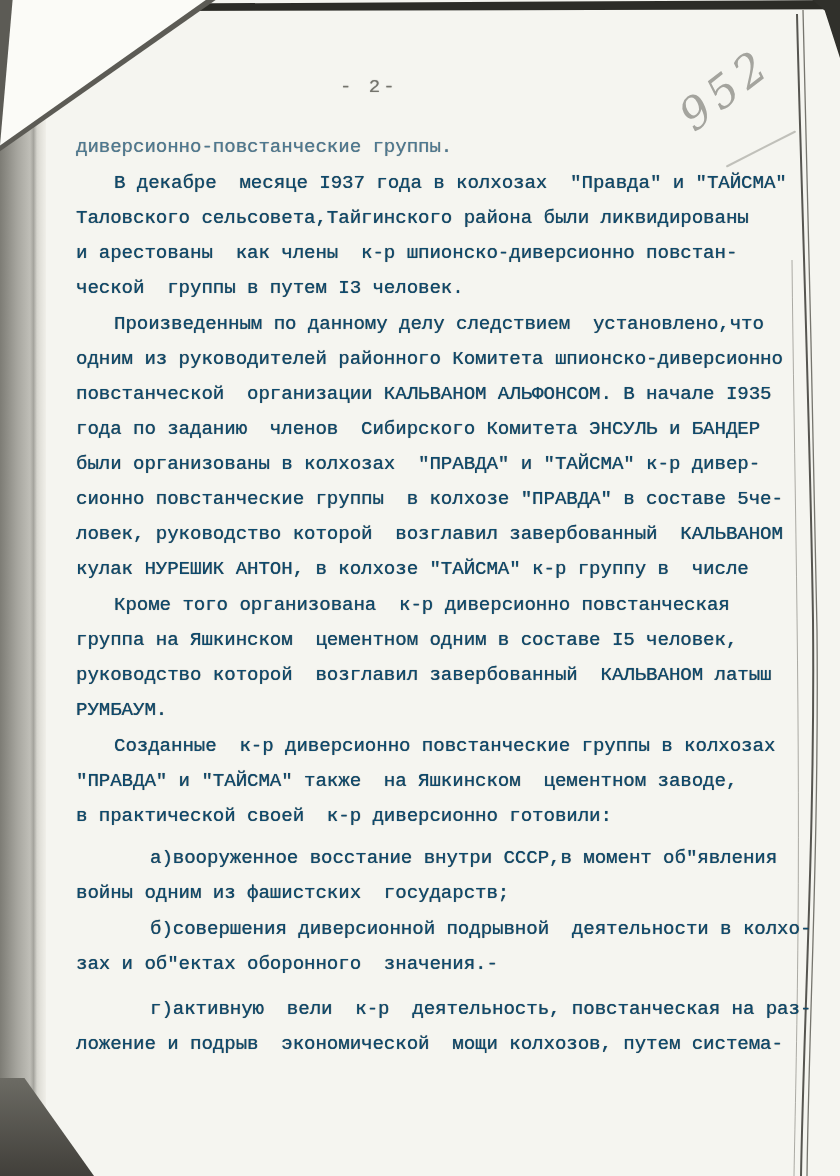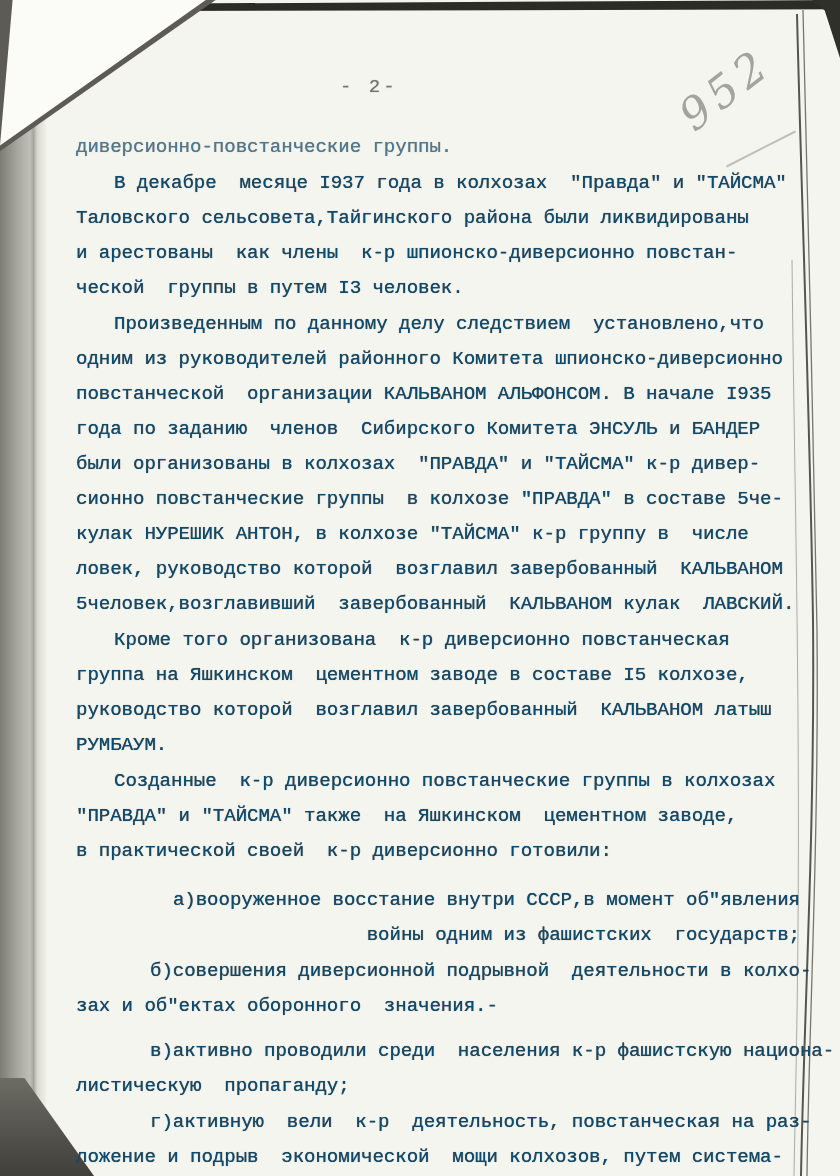--- a/index.html
+++ b/index.html
@@ -74,21 +74,21 @@
 
   
   .text-block{
     position:absolute;left:76px;top:130px;width:724px;
     font-size:19px;color:#0c4a6e;
     text-shadow:0 0 .7px rgba(66,64,58,.85),.5px .4px .6px rgba(66,64,58,.3);
   }
   .line{height:35px;line-height:35px;white-space:pre;}
   .para{margin-top:1px;}
   .para:first-child{margin-top:0;}
-  .para:nth-child(6){margin-top:14px;text-align:right;}   
+  .para:nth-child(6){margin-top:7px;}   
   .para:nth-child(8){margin-top:10px;}  
   .para.continuation{opacity:.72;}
   .para.paragraph .line.first{padding-left:38px;}
   .para.list-item .line.first{padding-left:74px;}
 </style>
 </head>
 <body>
 
 <div class="scan">
   <div class="left-band"></div>
@@ -120,45 +120,40 @@
         <div class="line">и арестованы  как члены  к-р шпионско-диверсионно повстан-</div>
         <div class="line">ческой  группы в путем I3 человек.</div>
       </div>
       <div class="para paragraph">
         <div class="line first">Произведенным по данному делу следствием  установлено,что</div>
         <div class="line">одним из руководителей районного Комитета шпионско-диверсионно</div>
         <div class="line">повстанческой  организации КАЛЬВАНОМ АЛЬФОНСОМ. В начале I935</div>
         <div class="line">года по заданию  членов  Сибирского Комитета ЭНСУЛЬ и БАНДЕР</div>
         <div class="line">были организованы в колхозах  "ПРАВДА" и "ТАЙСМА" к-р дивер-</div>
         <div class="line">сионно повстанческие группы  в колхозе "ПРАВДА" в составе 5че-</div>
+        <div class="line">ловек, руководство которой  возглавил завербованный  КАЛЬВАНОМ</div>
         <div class="line">кулак НУРЕШИК АНТОН, в колхозе "ТАЙСМА" к-р группу в  числе</div>
-        <div class="line">ловек, руководство которой  возглавил завербованный  КАЛЬВАНОМ</div>
-        <div class="line">5человек,возглавивший  завербованный  КАЛЬВАНОМ кулак  ЛАВСКИЙ.</div>
       </div>
       <div class="para paragraph">
         <div class="line first">Кроме того организована  к-р диверсионно повстанческая</div>
-        <div class="line">группа на Яшкинском  цементном заводе в составе I5 колхозе,</div>
+        <div class="line">группа на Яшкинском  цементном одним в составе I5 человек,</div>
         <div class="line">руководство которой  возглавил завербованный  КАЛЬВАНОМ латыш</div>
         <div class="line">РУМБАУМ.</div>
       </div>
       <div class="para paragraph">
         <div class="line first">Созданные  к-р диверсионно повстанческие группы в колхозах</div>
         <div class="line">"ПРАВДА" и "ТАЙСМА" также  на Яшкинском  цементном заводе,</div>
         <div class="line">в практической своей  к-р диверсионно готовили:</div>
       </div>
       <div class="para list-item">
         <div class="line first">а)вооруженное восстание внутри СССР,в момент об"явления</div>
         <div class="line">войны одним из фашистских  государств;</div>
       </div>
       <div class="para list-item">
         <div class="line first">б)совершения диверсионной подрывной  деятельности в колхо-</div>
         <div class="line">зах и об"ектах оборонного  значения.-</div>
       </div>
       <div class="para list-item">
-        <div class="line first">в)активно проводили среди  населения к-р фашистскую национа-</div>
-        <div class="line">листическую  пропаганду;</div>
-      </div>
-      <div class="para list-item">
         <div class="line first">г)активную  вели  к-р  деятельность, повстанческая на раз-</div>
         <div class="line">ложение и подрыв  экономической  мощи колхозов, путем система-</div>
       </div>
     </div>
 </div>
 
 </body></html>

